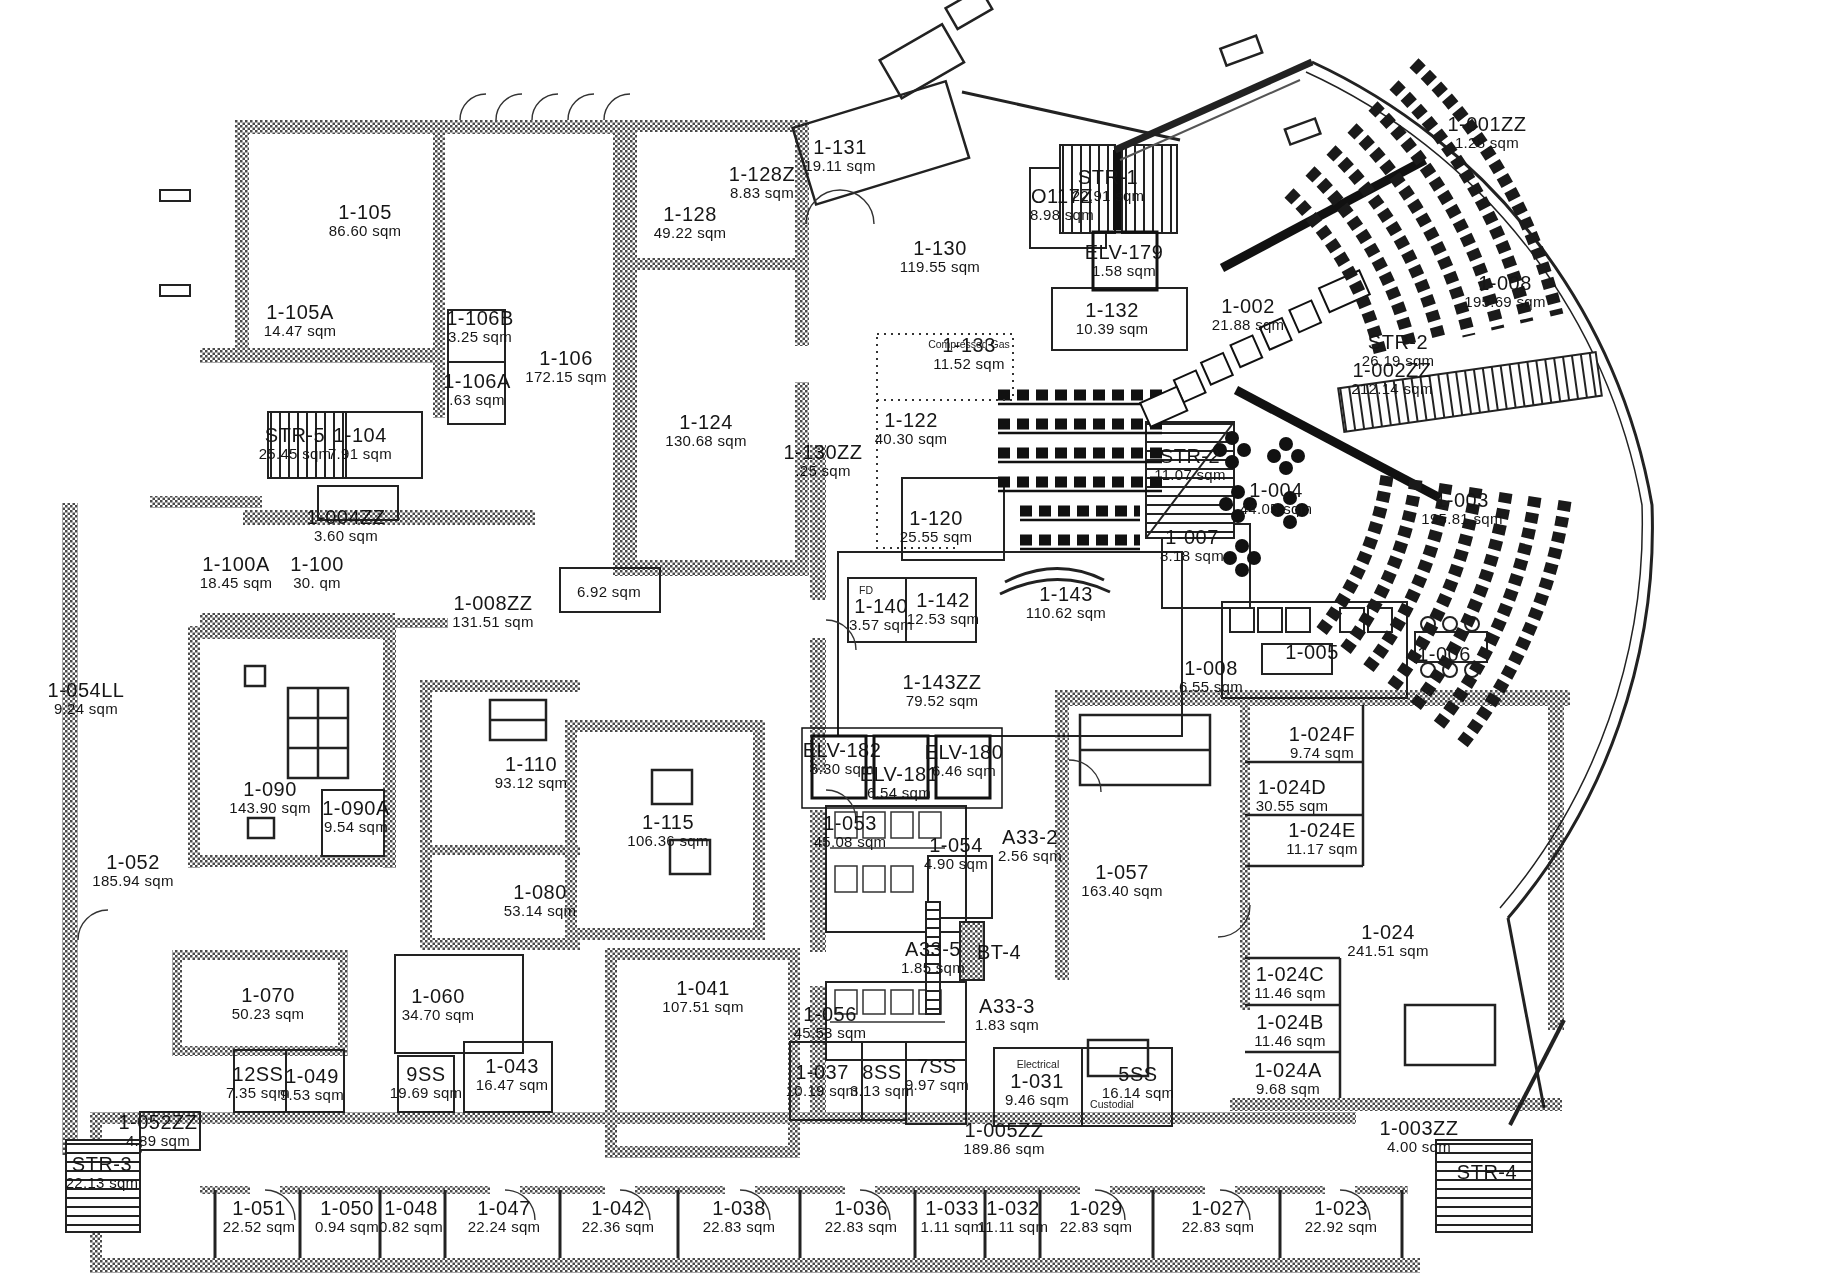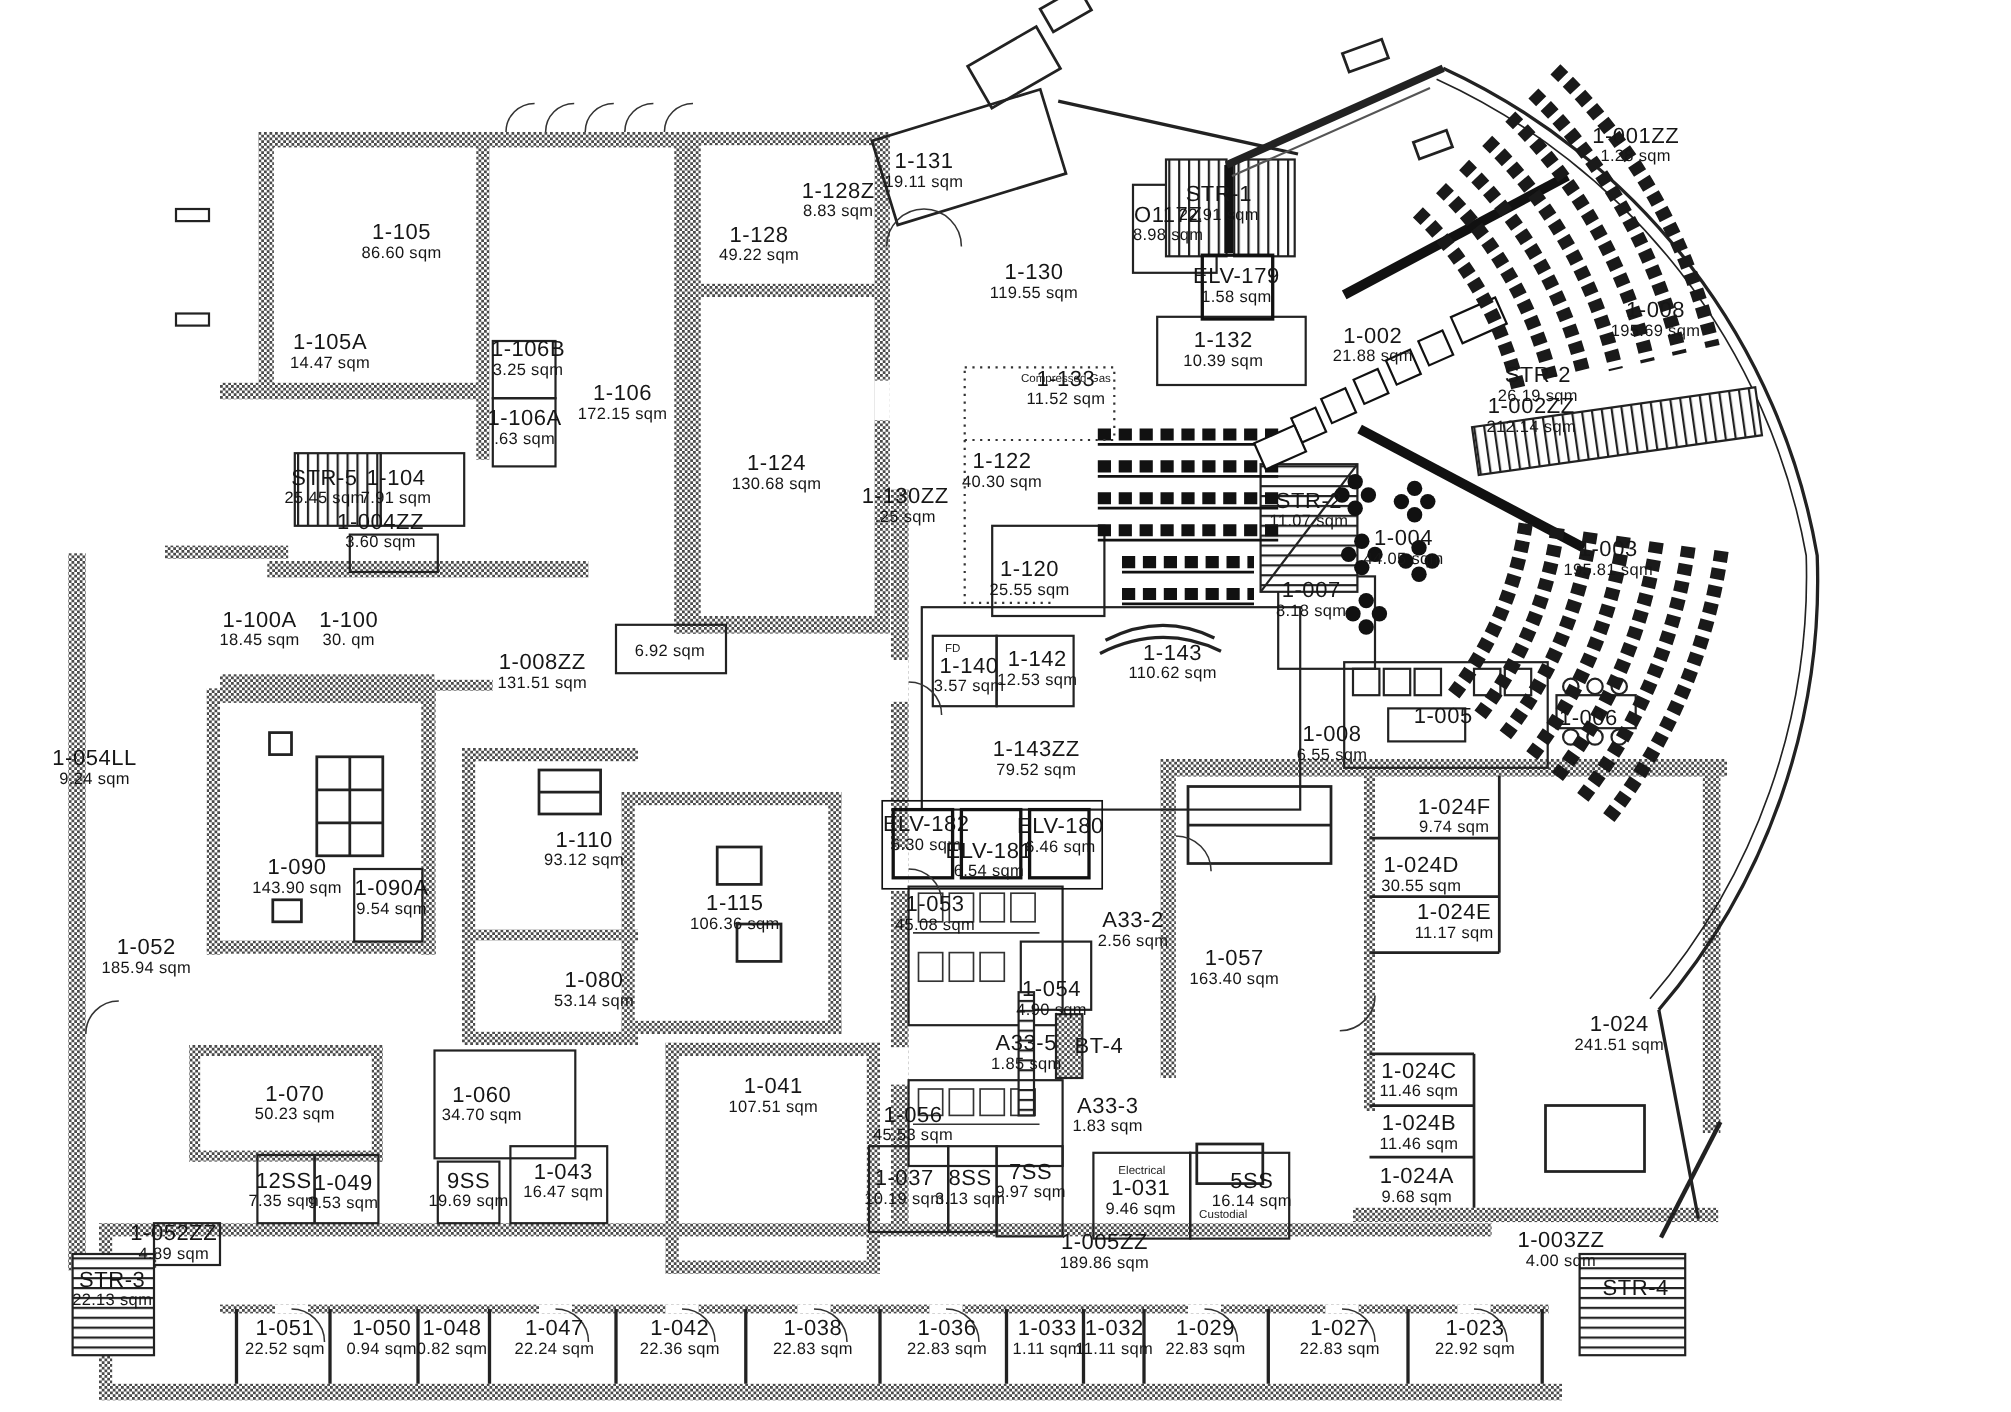--- a/index.html
+++ b/index.html
@@ -398,21 +398,21 @@
       <div class="ar">172.15 sqm</div>
     </div>
   <div class="lbl" style="left:295px;top:443px">
       <div class="id">STR-5</div>
       <div class="ar">25.45 sqm</div>
     </div>
   <div class="lbl" style="left:360px;top:443px">
       <div class="id">1-104</div>
       <div class="ar">7.91 sqm</div>
     </div>
-  <div class="lbl" style="left:346px;top:483px">
+  <div class="lbl" style="left:346px;top:525px">
       <div class="id">1-004ZZ</div>
       <div class="ar">3.60 sqm</div>
     </div>
   <div class="lbl" style="left:236px;top:572px">
       <div class="id">1-100A</div>
       <div class="ar">18.45 sqm</div>
     </div>
   <div class="lbl" style="left:317px;top:572px">
       <div class="id">1-100</div>
       <div class="ar">30.    qm</div>
@@ -551,21 +551,21 @@
       <div class="ar">6.54 sqm</div>
     </div>
   <div class="lbl" style="left:964px;top:760px">
       <div class="id">ELV-180</div>
       <div class="ar">6.46 sqm</div>
     </div>
   <div class="lbl" style="left:850px;top:831px">
       <div class="id">1-053</div>
       <div class="ar">45.08 sqm</div>
     </div>
-  <div class="lbl" style="left:956px;top:908px">
+  <div class="lbl" style="left:956px;top:853px">
       <div class="id">1-054</div>
       <div class="ar">4.90 sqm</div>
     </div>
   <div class="lbl" style="left:1030px;top:845px">
       <div class="id">A33-2</div>
       <div class="ar">2.56 sqm</div>
     </div>
   <div class="lbl" style="left:933px;top:957px">
       <div class="id">A33-5</div>
       <div class="ar">1.85 sqm</div>
@@ -669,21 +669,21 @@
       <div class="ar">30.55 sqm</div>
     </div>
   <div class="lbl" style="left:1322px;top:742px">
       <div class="id">1-024F</div>
       <div class="ar">9.74 sqm</div>
     </div>
   <div class="lbl" style="left:1322px;top:838px">
       <div class="id">1-024E</div>
       <div class="ar">11.17 sqm</div>
     </div>
-  <div class="lbl" style="left:1472px;top:940px">
+  <div class="lbl" style="left:1388px;top:940px">
       <div class="id">1-024</div>
       <div class="ar">241.51 sqm</div>
     </div>
   <div class="lbl" style="left:1290px;top:982px">
       <div class="id">1-024C</div>
       <div class="ar">11.46 sqm</div>
     </div>
   <div class="lbl" style="left:1290px;top:1030px">
       <div class="id">1-024B</div>
       <div class="ar">11.46 sqm</div>

